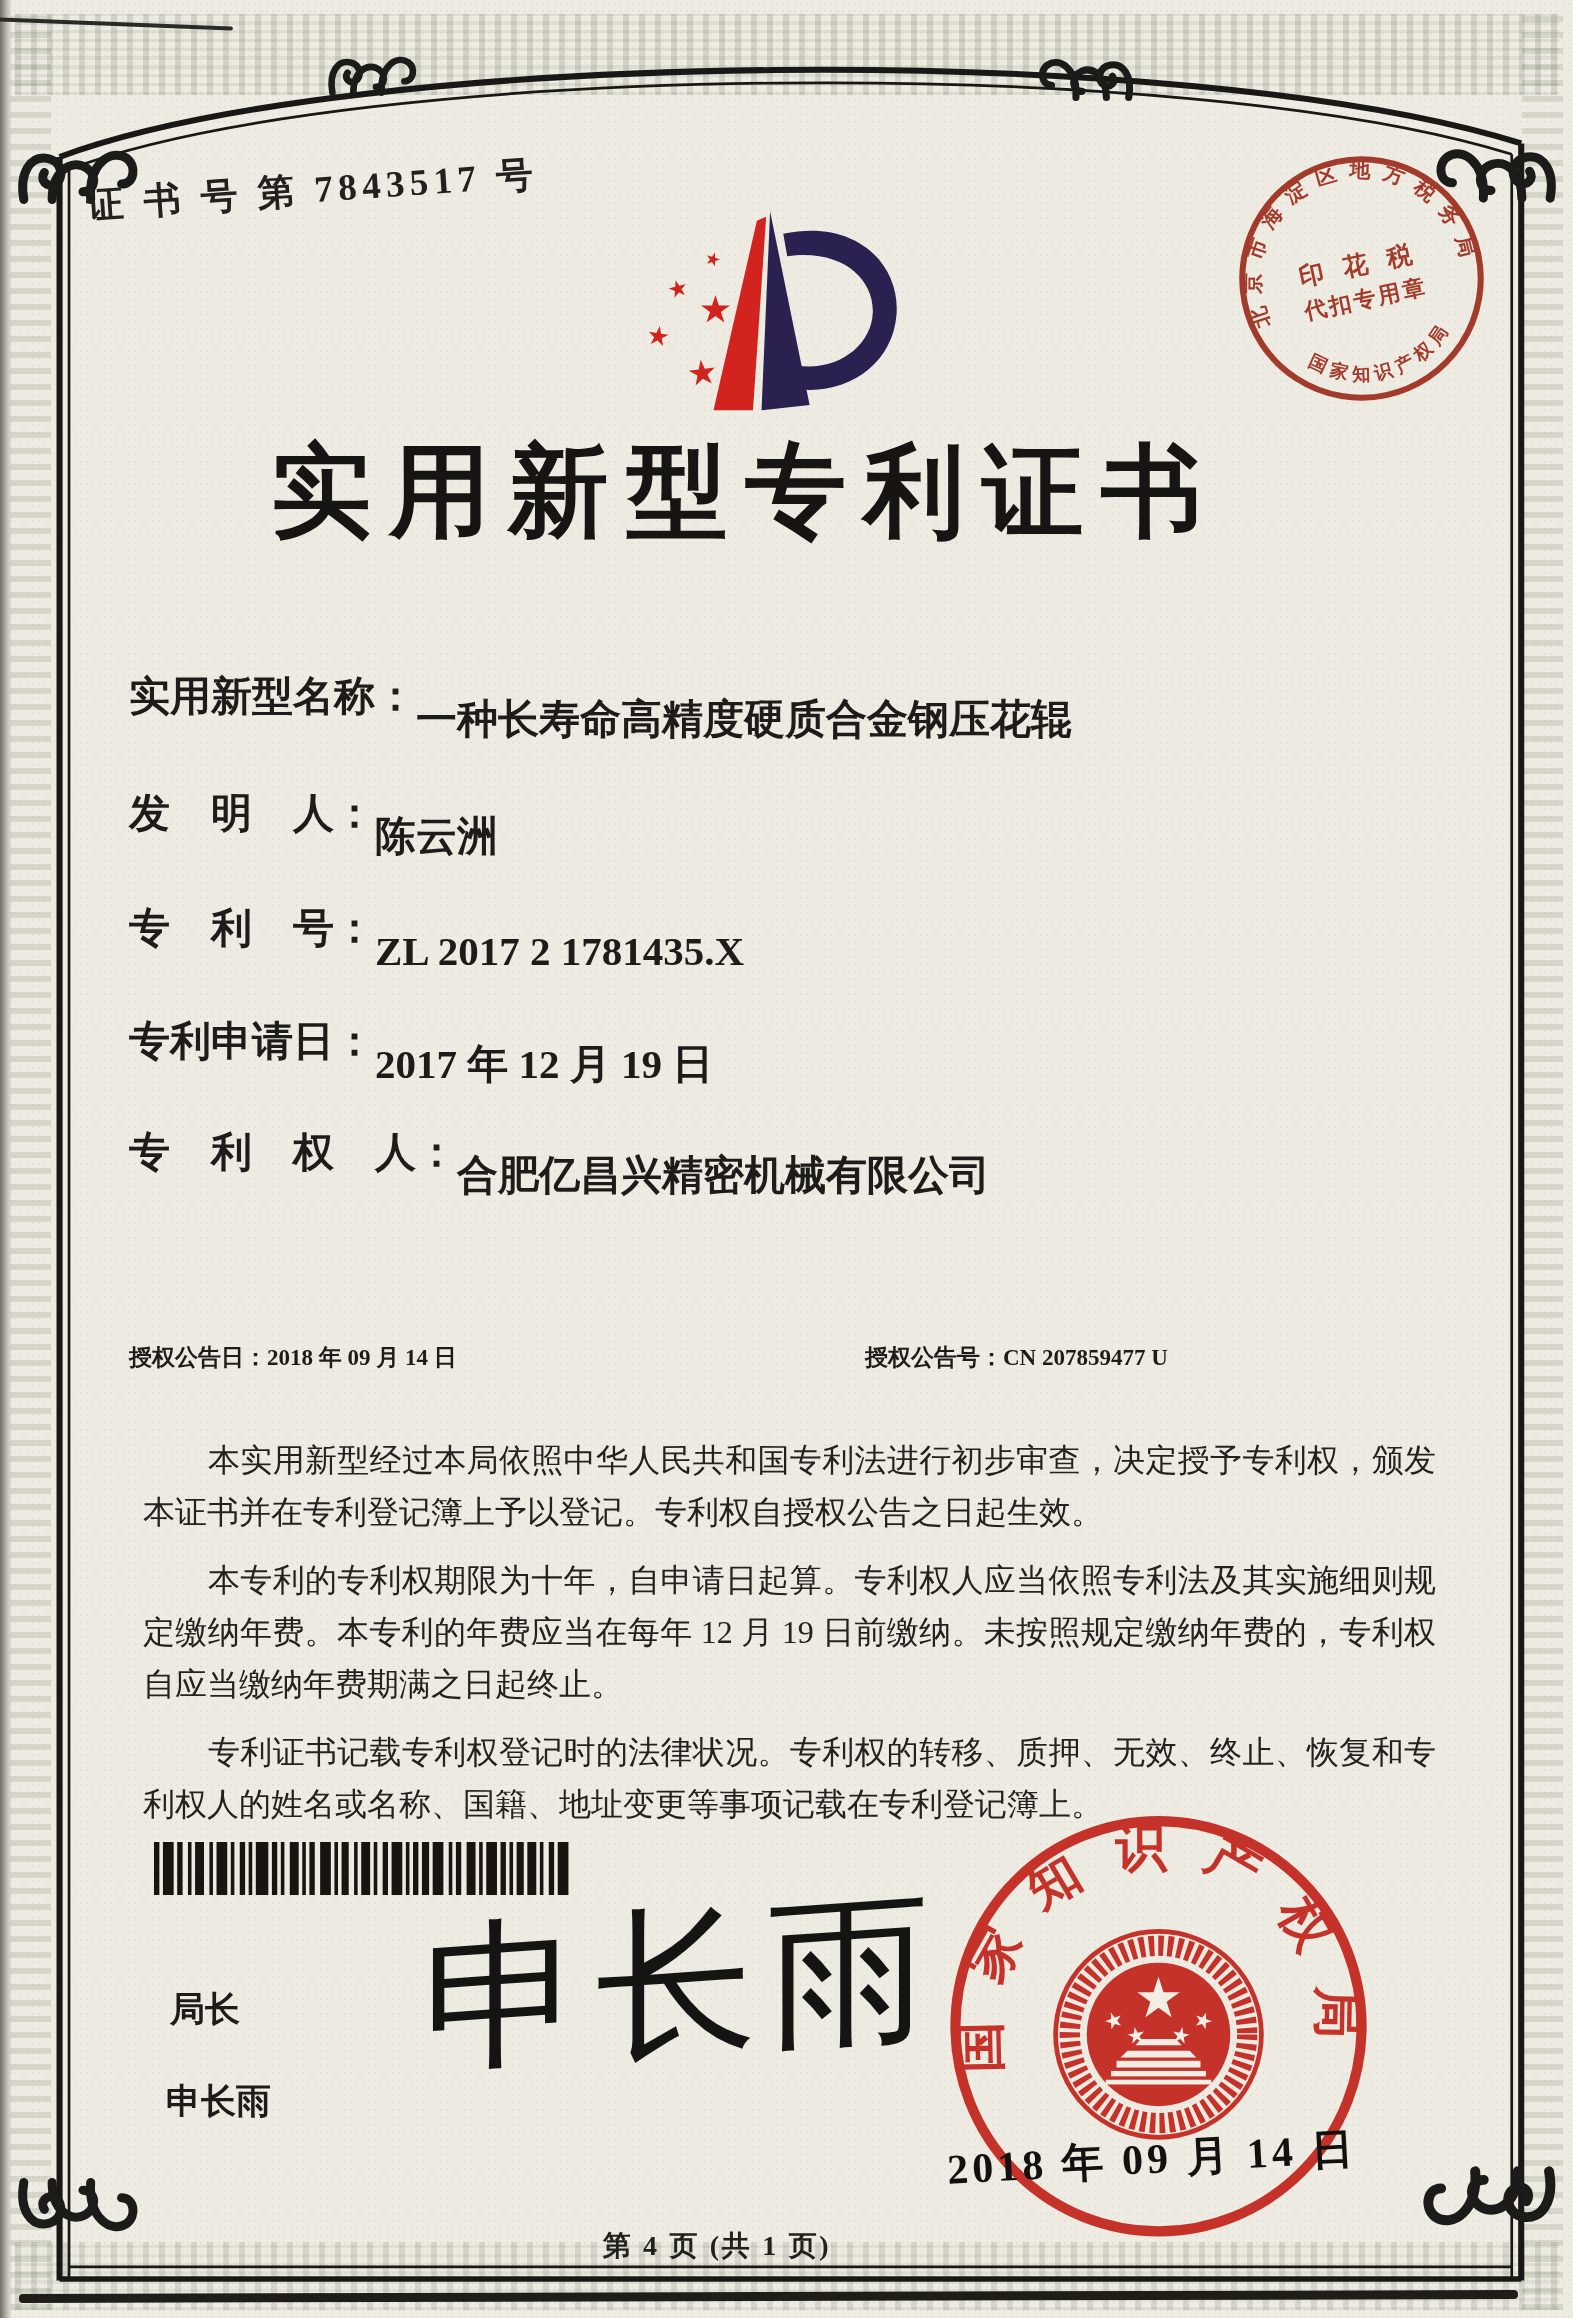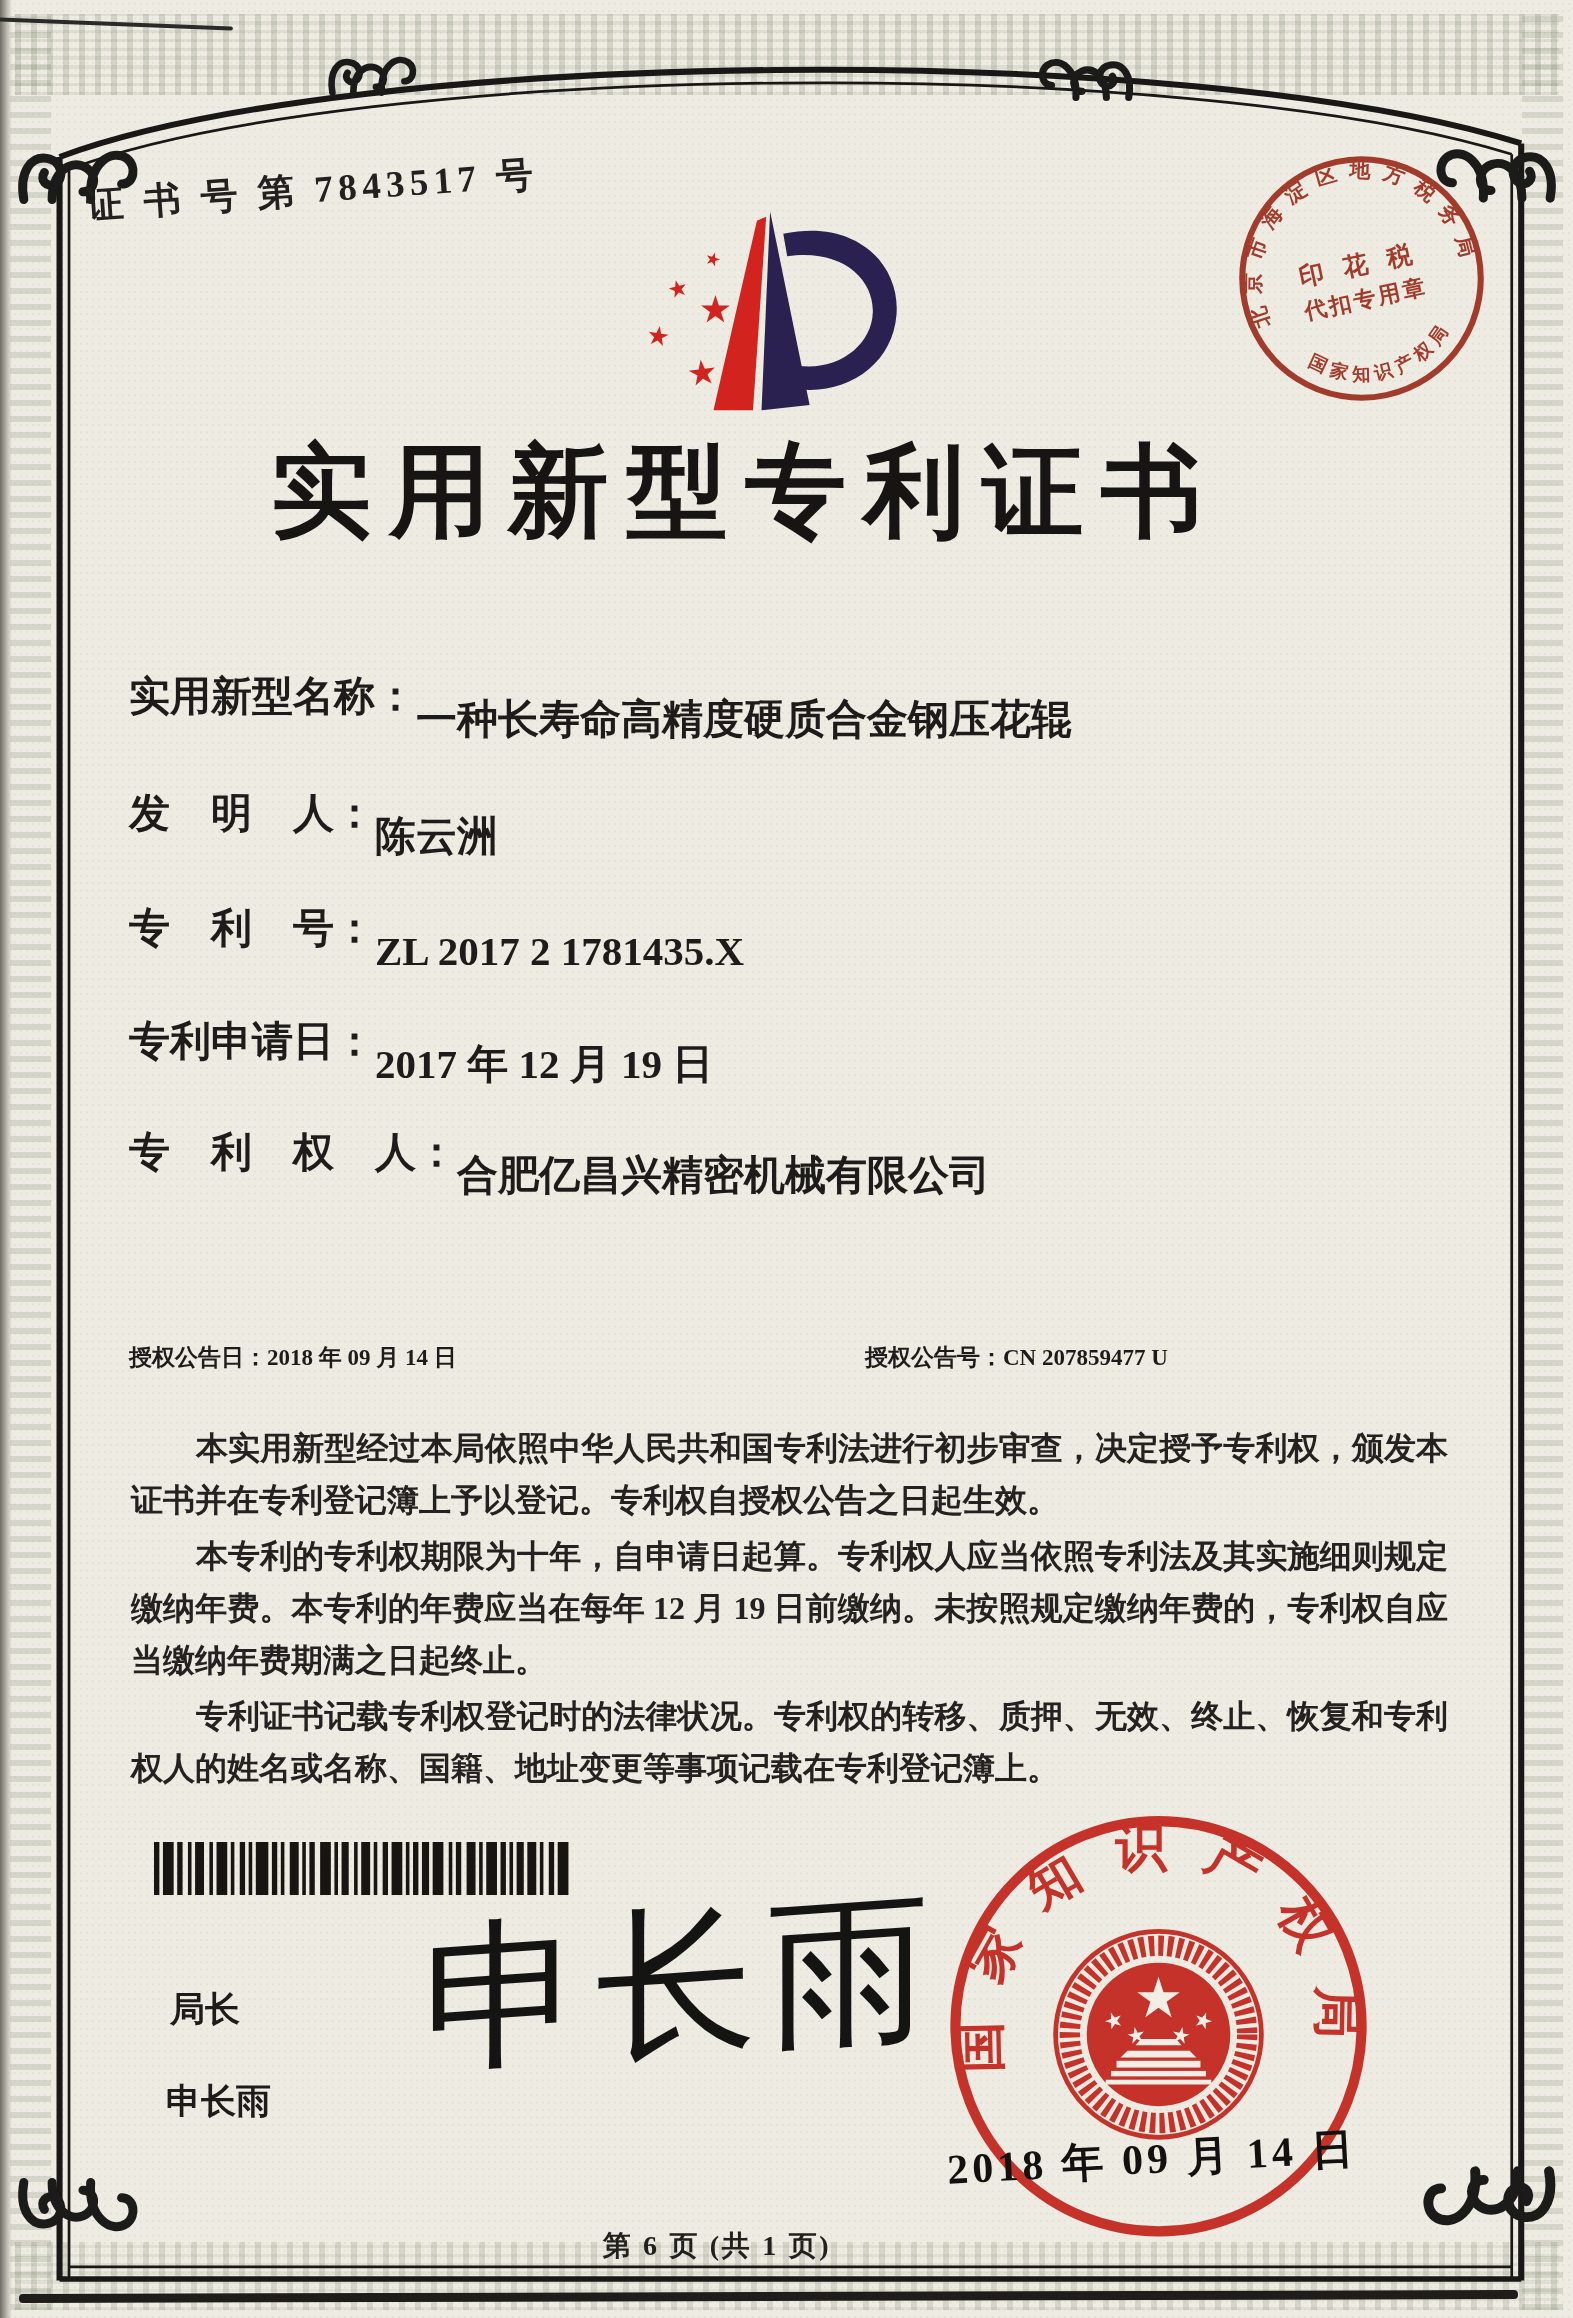--- a/index.html
+++ b/index.html
@@ -46,22 +46,22 @@
   .title{position:absolute;left:0;top:438px;width:1490px;text-align:center;
     font-size:101px;line-height:108px;font-weight:900;letter-spacing:17.6px;color:#161514;}
 
   .field-row{position:absolute;left:129px;display:flex;align-items:flex-start;
     font-size:41px;font-weight:700;line-height:42px;white-space:pre;}
   .field-row .value{white-space:normal;margin-top:23px;}
   .field-row.addr .value{width:852px;line-height:54px;}
   .grant-item{position:absolute;font-size:23px;font-weight:700;white-space:pre;}
 
   .body-text{position:absolute;left:127px;top:1418px;width:1325px;}
-  .body-text p{margin:4px;font-size:32px;line-height:52px;text-align:justify;
-    text-indent:65px;font-weight:700;color:#242220;}
+  .body-text p{margin:16px;font-size:32px;line-height:52px;text-align:justify;
+    text-indent:65px;font-weight:400;color:#242220;}
 
   .barcode{position:absolute;left:154px;top:1842px;width:418px;height:53px;}
   .officer-title{position:absolute;left:170px;top:1986px;font-size:35px;font-weight:700;}
   .officer-name{position:absolute;left:166px;top:2078px;font-size:35px;font-weight:700;}
   .signature{position:absolute;left:423px;top:1894px;font-size:162px;font-weight:400;
     letter-spacing:10.8px;color:#141413;transform:rotate(-4deg) skewX(-4deg);transform-origin:left top;
     font-family:"DejaVu Serif","Liberation Serif",serif;}
   .seal{position:absolute;left:935px;top:1811px;width:447px;height:440px;opacity:.93;}
   .seal-date{position:absolute;left:947px;top:2131px;font-size:42px;font-weight:700;
     letter-spacing:4px;color:#12110f;transform:rotate(-3deg);white-space:pre;}
@@ -248,16 +248,16 @@
         <path d="M -34 -26 L 34 -26 L 26 -35 L -26 -35 Z"></path>
         <path d="M -56 -8 L 56 -8 L 46 -18 L -46 -18 Z"></path>
         <rect x="-62" y="-3" width="124" height="10"></rect>
         <rect x="-70" y="12" width="140" height="8"></rect>
         <rect x="-78" y="25" width="156" height="7"></rect>
       </g>
     </g>
   </svg>
   <div class="seal-date">2018 年 09 月 14 日</div>
 
-  <div class="footer">第 6 页 (共 1 页)</div>
+  <div class="footer">第 4 页 (共 1 页)</div>
 
 </div>
 
 
 </body></html>

